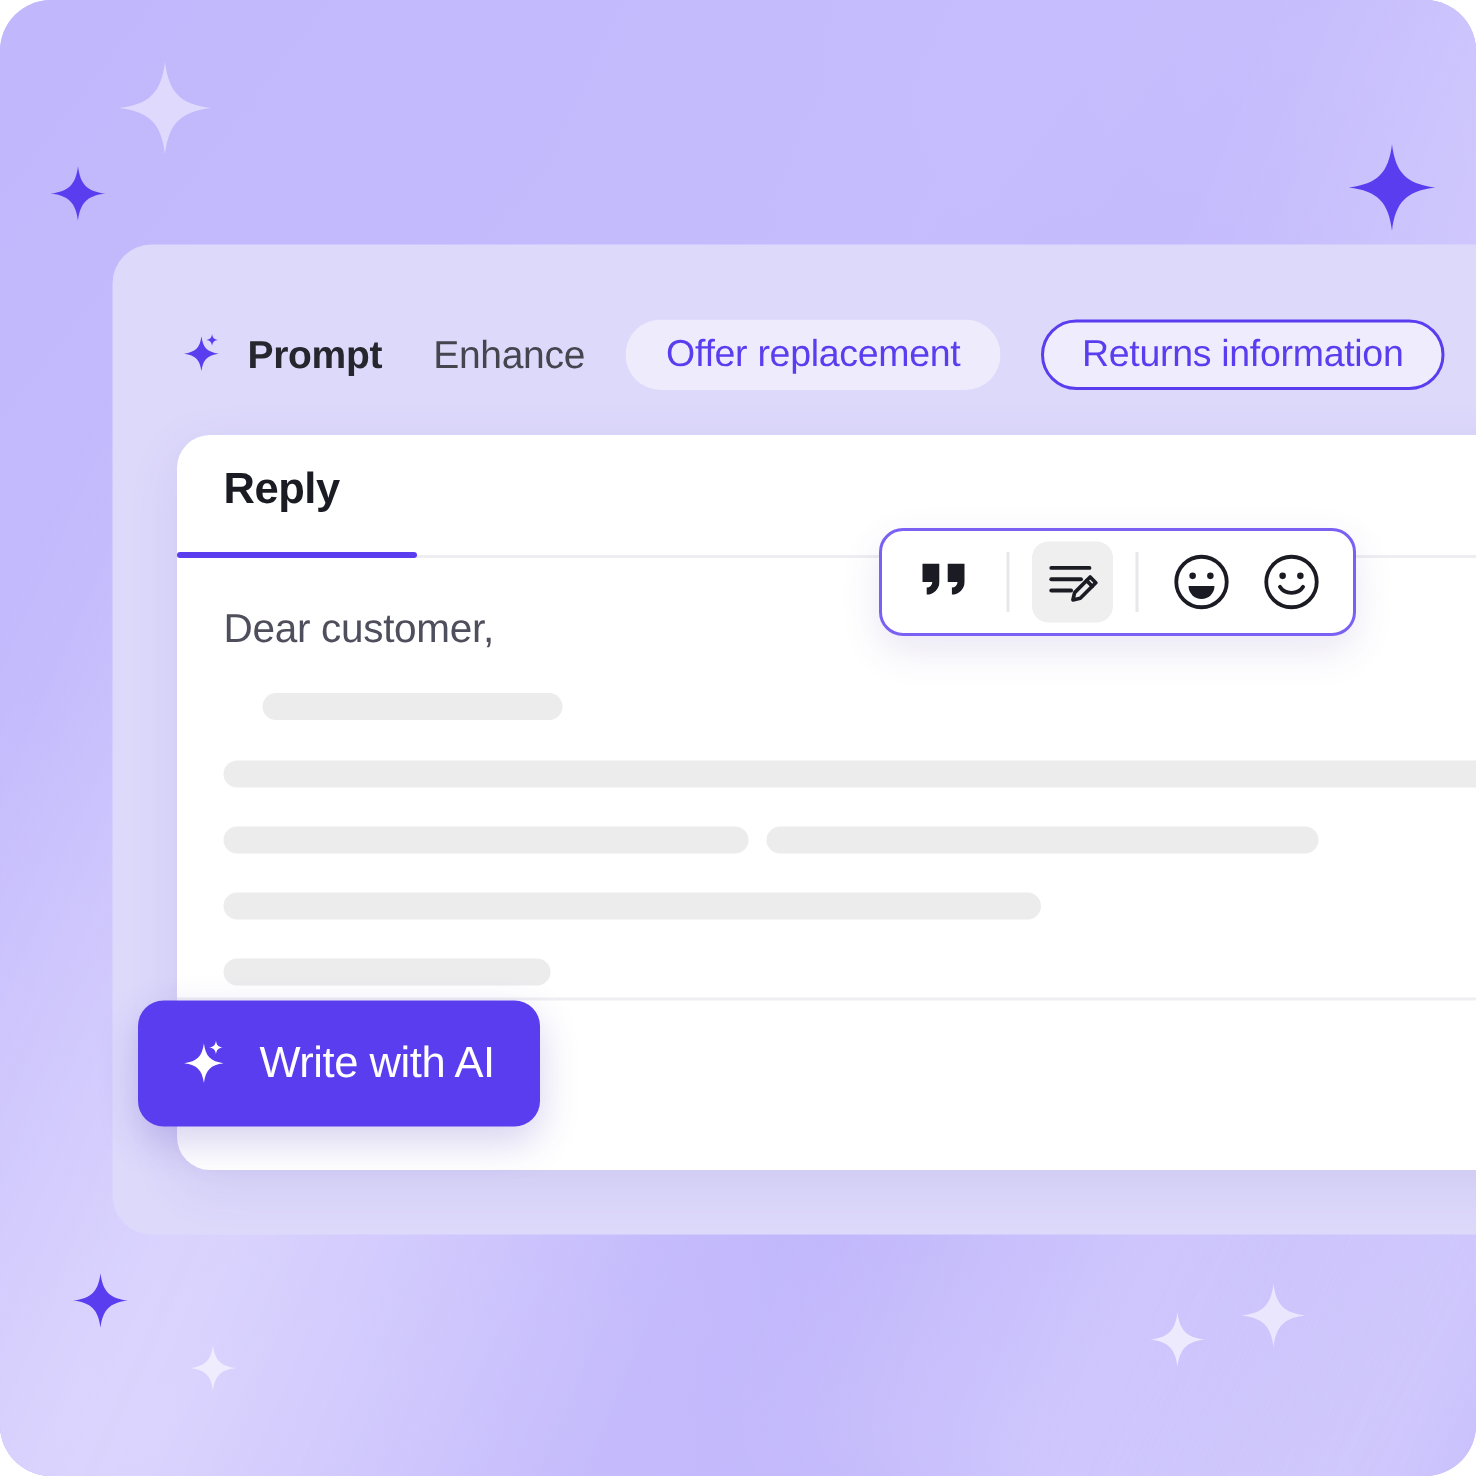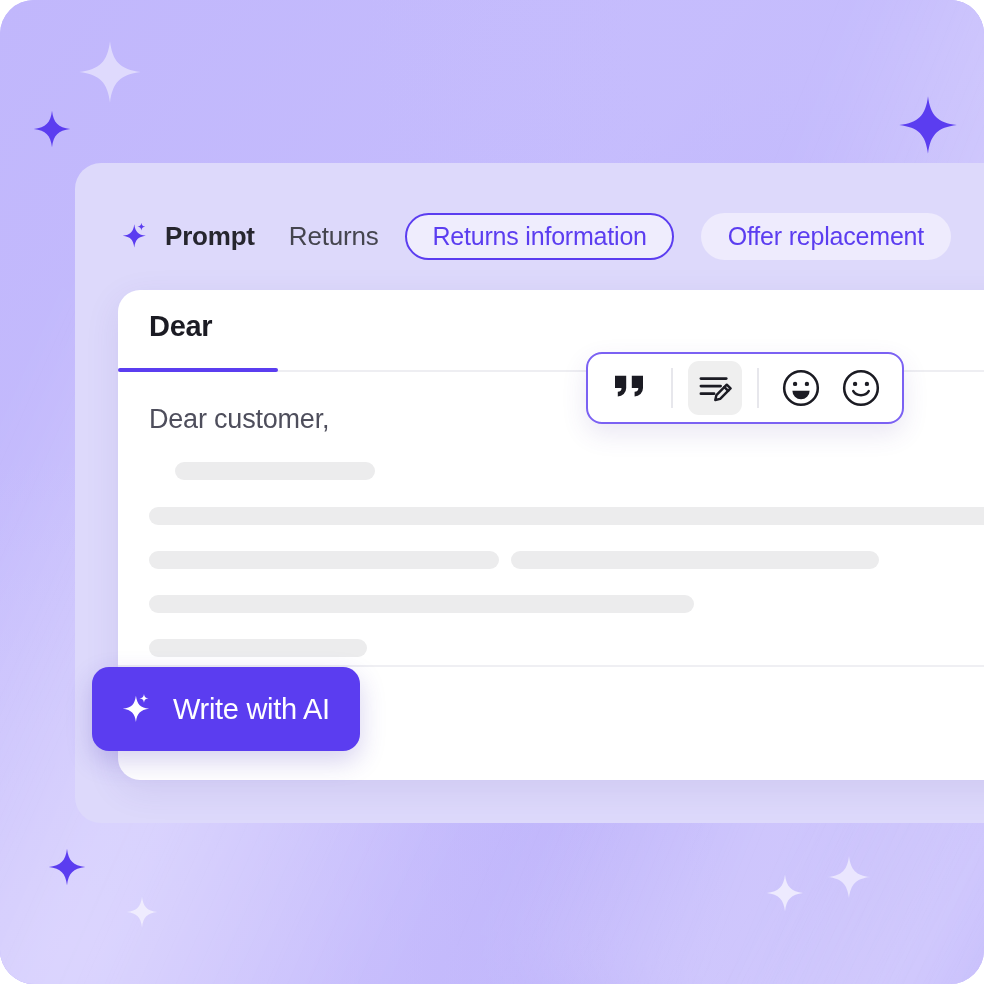--- a/index.html
+++ b/index.html
@@ -264,31 +264,31 @@
     <div id="prompt-group">
       <span>
         <svg width="30" height="30" viewBox="0 0 100 100">
           <path d="M38 16 C42 44 52 54 80 58 C52 62 42 72 38 100 C34 72 24 62 -4 58 C24 54 34 44 38 16 Z" transform="translate(6,-4) scale(0.92)" fill="#5B3DF0"></path>
           <path d="M78 4 C79.5 14 83 17.5 93 19 C83 20.5 79.5 24 78 34 C76.5 24 73 20.5 63 19 C73 17.5 76.5 14 78 4 Z" transform="translate(-4,2) scale(0.88)" fill="#5B3DF0"></path>
         </svg>
       </span>
       <span id="prompt-label">Prompt</span>
     </div>
 
-    <span id="template-tab">Returns</span>
+    <span id="template-tab">Enhance</span>
+
+    <span class="chip plain">Offer replacement</span>
 
     <span class="chip outlined">Returns information</span>
-
-    <span class="chip plain">Offer replacement</span>
   </div>
 
   <div id="card">
 
     <div id="card-tabs">
-      <span id="reply-tab">Dear</span>
+      <span id="reply-tab">Reply</span>
       <div id="card-tabs-rule"></div>
       <div id="reply-underline"></div>
     </div>
 
     <div id="card-body">
 
       <div class="body-line" id="line-1">Dear customer,</div>
 
       <div id="line-2">
         <span class="skel" id="skel-inline"></span>

